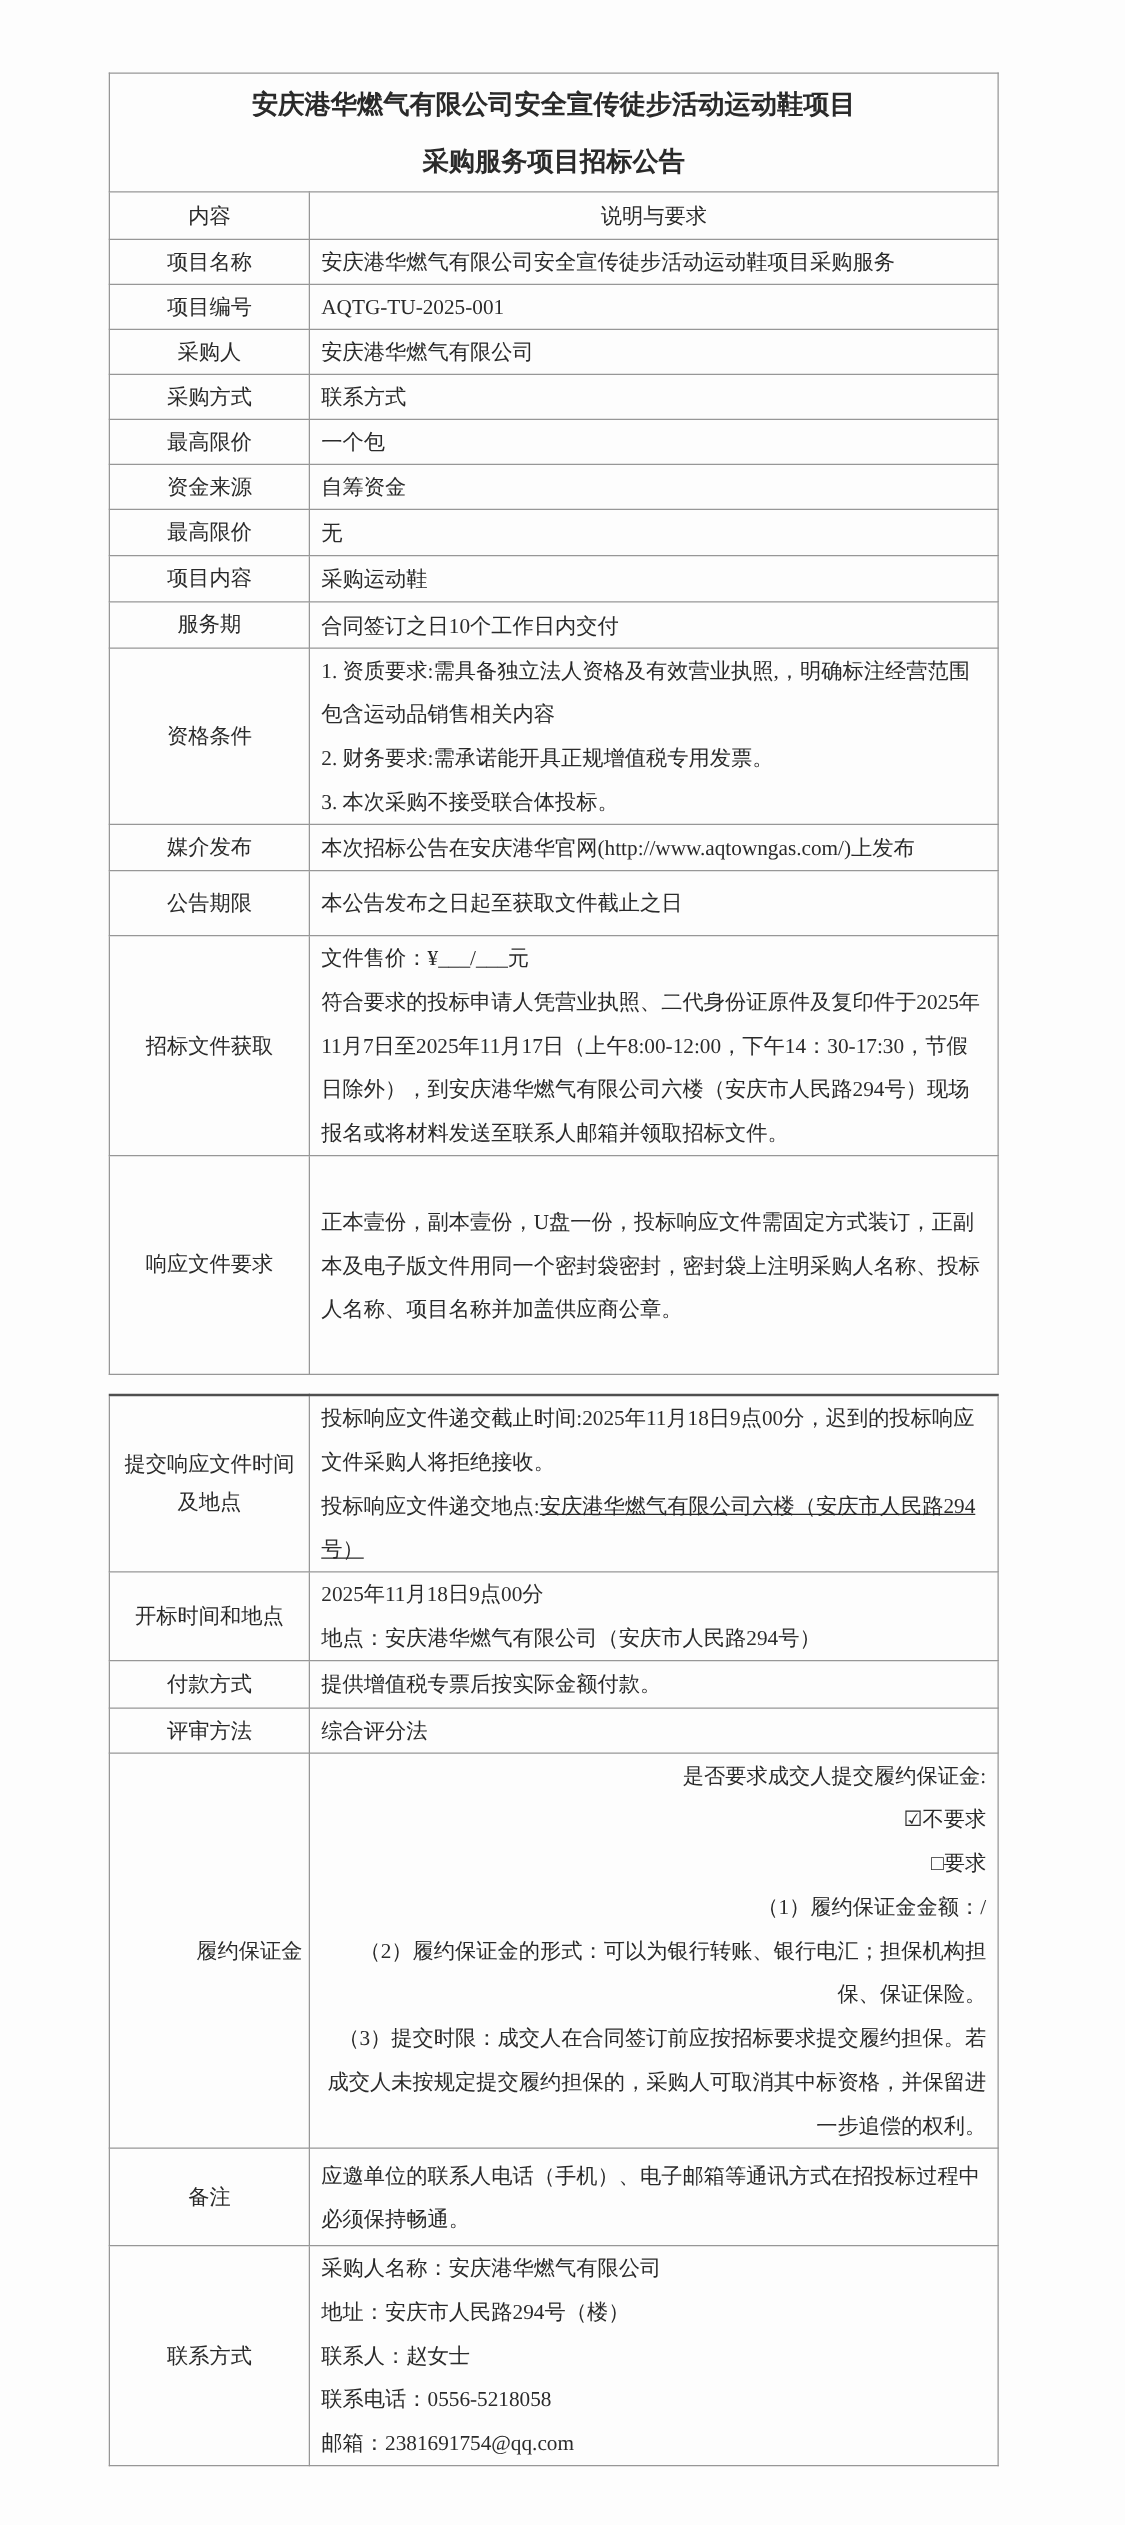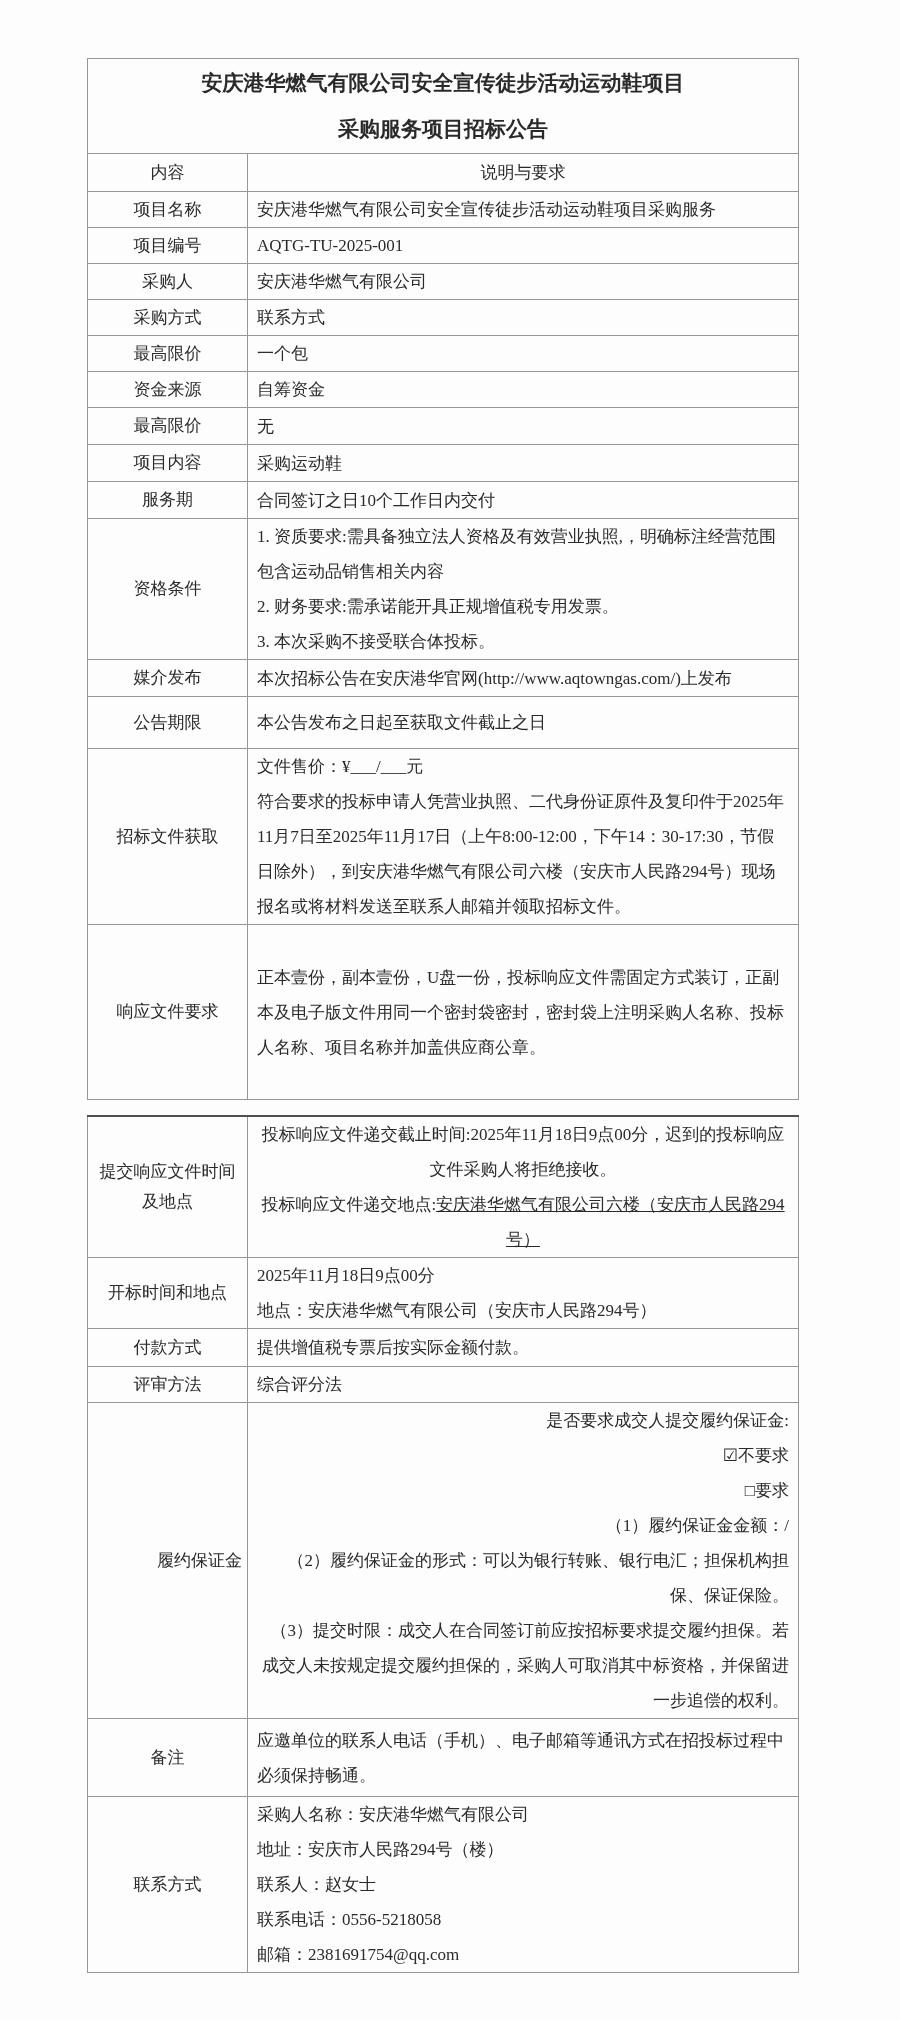--- a/index.html
+++ b/index.html
@@ -59,21 +59,21 @@
   #t1 tr:nth-child(2) td { height: 38px; }
   #t1 tr:nth-child(9) td, #t1 tr:nth-child(10) td, #t1 tr:nth-child(11) td,
   #t1 tr:nth-child(13) td { height: 37px; }
   #t1 tr:nth-child(12) td { height: 138px; }
   #t1 tr:nth-child(14) td { height: 52px; }
   #t1 tr:nth-child(15) td { height: 45px; }
   #t1 tr:nth-child(16) td { height: 175px; }
   #t1 tr:nth-child(17) td { height: 115px; }
 
   #t2 td { height: 36px; }
-  #t2 tr:nth-child(1) td { height: 140px; text-align: center; }
+  #t2 tr:nth-child(1) td { height: 140px; }
   #t2 tr:nth-child(2) td { height: 70px; }
   #t2 tr:nth-child(3) td { height: 38px; }
   #t2 tr:nth-child(5) td { height: 310px; text-align: right; }
   #t2 tr:nth-child(6) td { height: 78px; }
   #t2 tr:nth-child(7) td { height: 175px; }
 </style>
 </head>
 <body>
 
 <div id="page">

